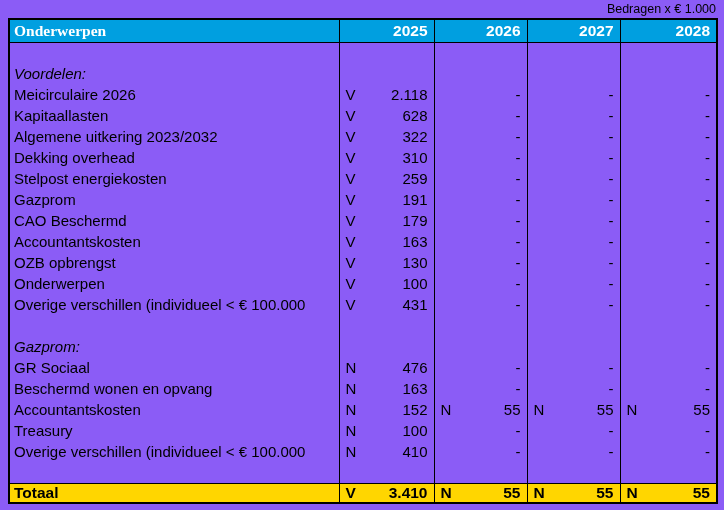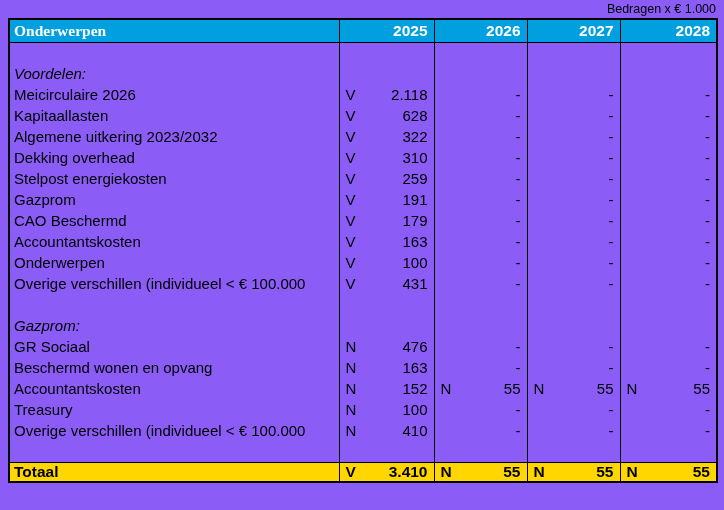--- a/index.html
+++ b/index.html
@@ -368,20 +368,47 @@
               <span class="val">-</span>
             </div>
           </td>
         </tr>
         <tr>
           <td class="label">Accountantskosten</td>
           <td>
             <div class="cellflex">
               <span class="sign">V</span>
               <span class="val">163</span>
+            </div>
+          </td>
+          <td>
+            <div class="cellflex">
+              <span class="sign"></span>
+              <span class="val">-</span>
+            </div>
+          </td>
+          <td>
+            <div class="cellflex">
+              <span class="sign"></span>
+              <span class="val">-</span>
+            </div>
+          </td>
+          <td>
+            <div class="cellflex">
+              <span class="sign"></span>
+              <span class="val">-</span>
+            </div>
+          </td>
+        </tr>
+        <tr>
+          <td class="label">OZB opbrengst</td>
+          <td>
+            <div class="cellflex">
+              <span class="sign">V</span>
+              <span class="val">130</span>
             </div>
           </td>
           <td>
             <div class="cellflex">
               <span class="sign"></span>
               <span class="val">-</span>
             </div>
           </td>
           <td>
             <div class="cellflex">

